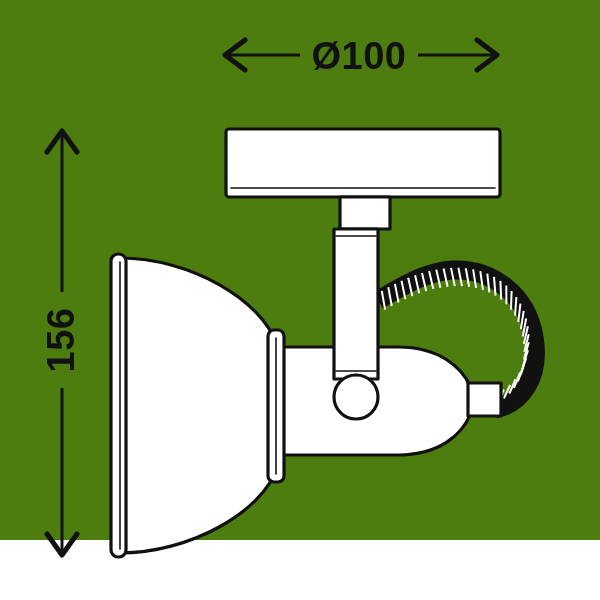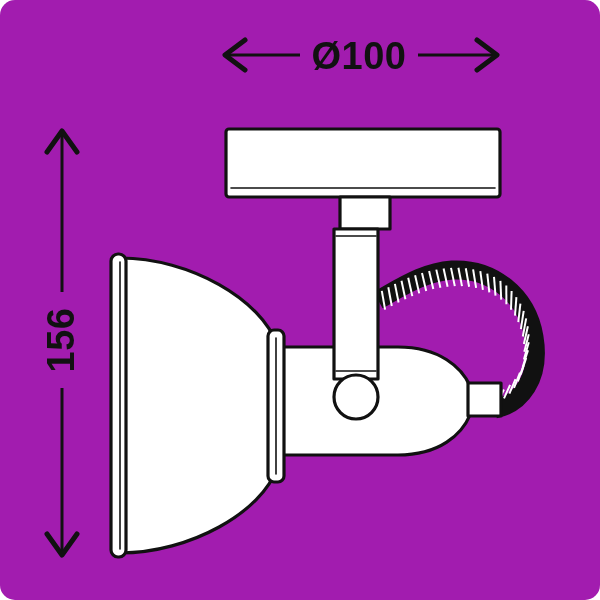--- a/index.html
+++ b/index.html
@@ -9,23 +9,22 @@
   }
   body {
     width: 600px;
     height: 600px;
     font-family: "Liberation Sans", sans-serif;
     overflow: hidden;
   }
   #drawing-root {
     position: relative;
     width: 600px;
-    height: 600px;
-    background: #a21caf;
-    border-radius: 15px;
+    height: 540px;
+    background: #4d7c0f;
   }
   svg.tech-drawing {
     display: block;
     width: 600px;
     height: 600px;
   }
   .dim-text {
     font-family: "Liberation Sans", sans-serif;
     font-weight: bold;
     font-size: 38px;

